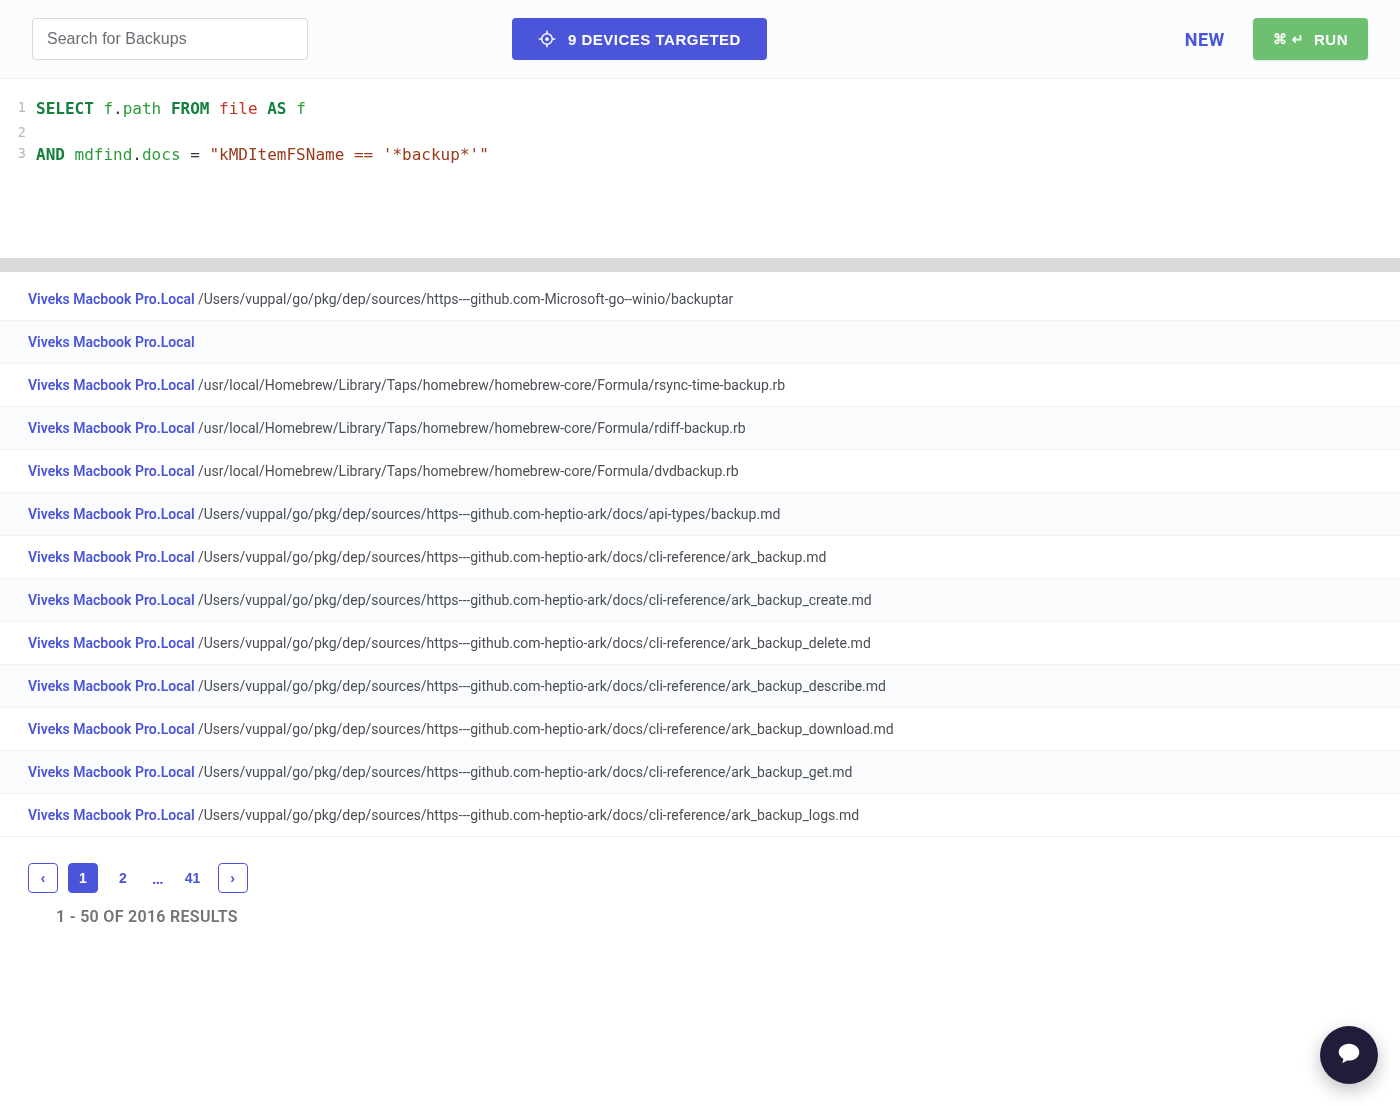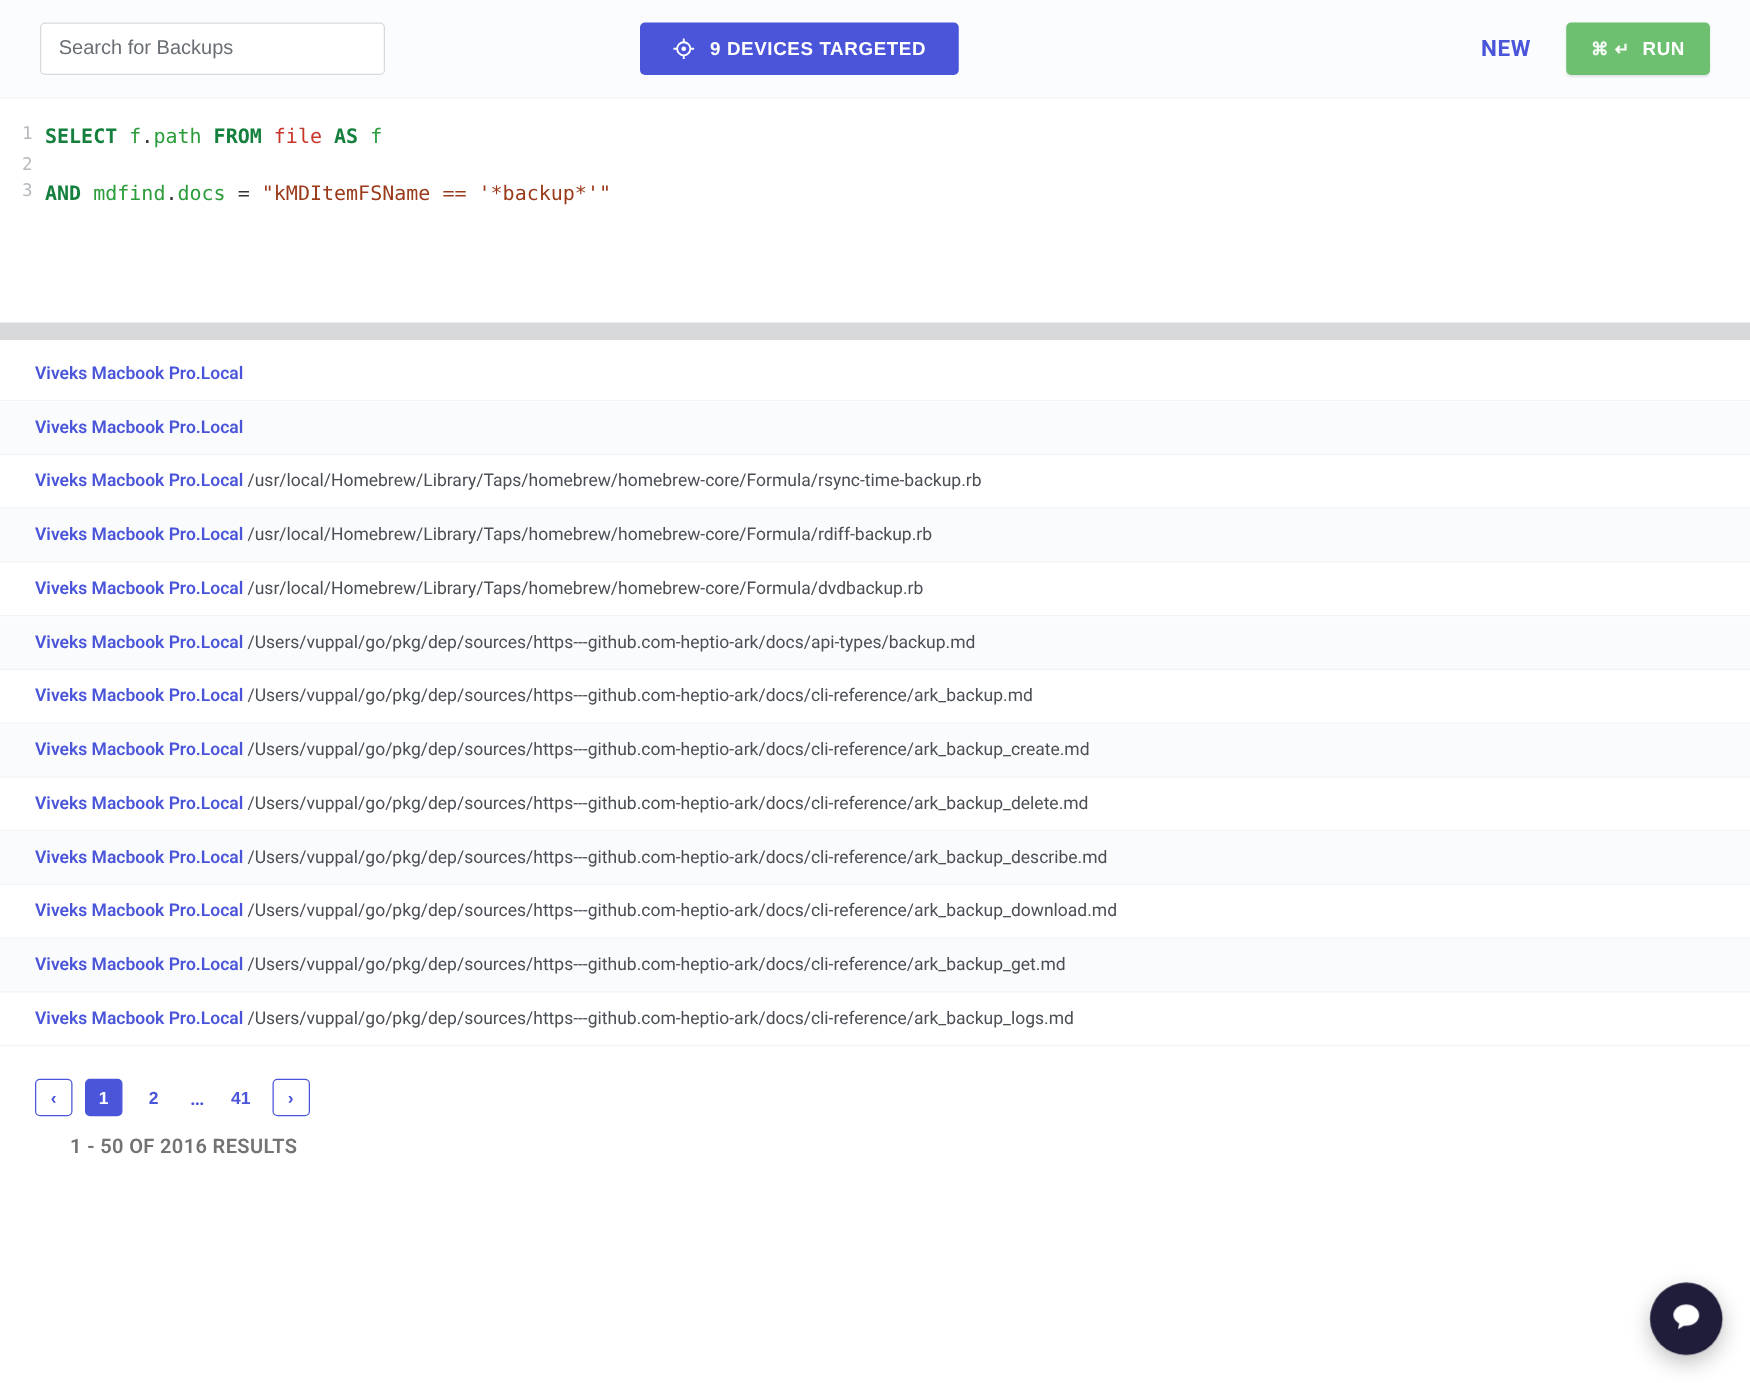--- a/index.html
+++ b/index.html
@@ -229,20 +229,21 @@
       <span class="gutter">3</span>
       <span class="code"><span class="kw">AND</span><span class="op"> </span><span class="ident">mdfind</span><span class="op">.</span><span class="ident">docs</span><span class="op"> = </span><span class="str">"kMDItemFSName == '*backup*'"</span></span>
     </div>
   </div>
 
 <div class="divider"></div>
 
 <div class="results" id="results">
     <div class="row">
       <span class="device">Viveks Macbook Pro.Local</span>
+      <span class="path">/Users/vuppal/go/pkg/dep/sources/https---github.com-Microsoft-go--winio/backuptar</span>
     </div>
     <div class="row">
       <span class="device">Viveks Macbook Pro.Local</span>
     </div>
     <div class="row">
       <span class="device">Viveks Macbook Pro.Local</span>
       <span class="path">/usr/local/Homebrew/Library/Taps/homebrew/homebrew-core/Formula/rsync-time-backup.rb</span>
     </div>
     <div class="row">
       <span class="device">Viveks Macbook Pro.Local</span>

